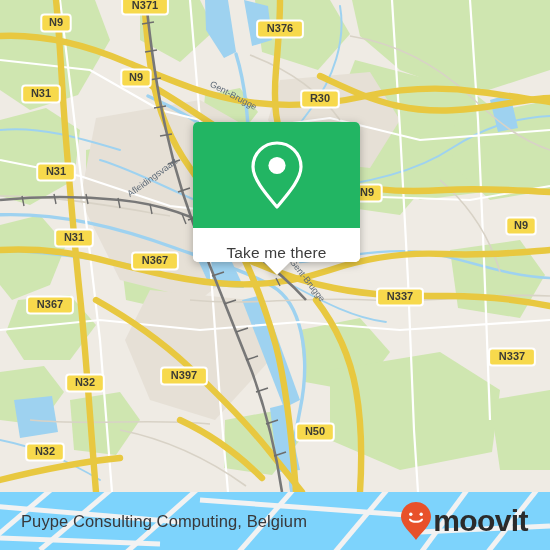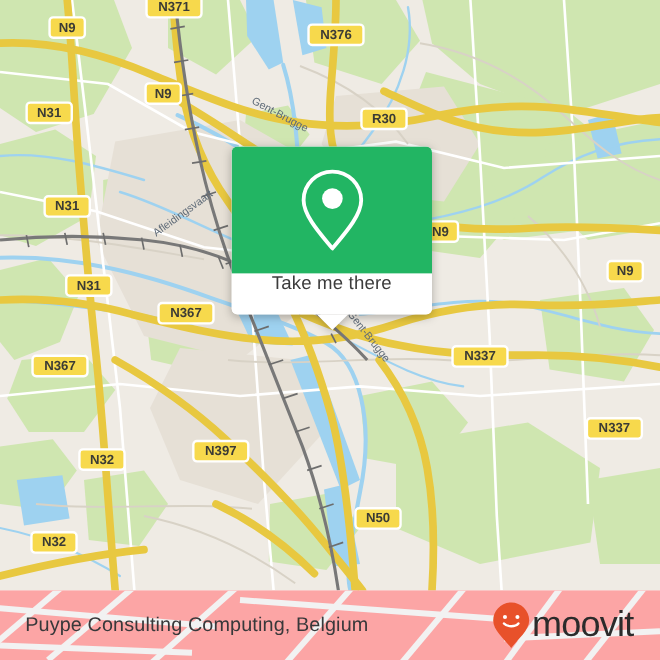--- a/index.html
+++ b/index.html
@@ -79,21 +79,21 @@
     height: 106px;
     background: #22b563;
     display: flex;
     align-items: center;
     justify-content: center;
   }
   #callout-white {
     height: 34px;
     background: #ffffff;
     display: flex;
-    align-items: flex-start;
+    align-items: flex-end;
     justify-content: center;
   }
   #callout-label {
     font-size: 15.5px;
     color: #3c3c3c;
     letter-spacing: 0.15px;
   }
   #callout-tail {
     position: absolute;
     left: 50%;
@@ -105,21 +105,21 @@
     border-top: 13px solid #ffffff;
   }
 
   
   #footer {
     position: absolute;
     left: 0;
     top: 492px;
     width: 550px;
     height: 58px;
-    background: #fca5a5;
+    background: #7dd3fc;
     display: flex;
     align-items: center;
     overflow: hidden;
   }
   #footer-pattern {
     position: absolute;
     left: 0; top: 0;
     width: 550px; height: 58px;
     opacity: 1;
     pointer-events: none;
@@ -137,21 +137,21 @@
     position: absolute;
     right: 22px;
     top: 50%;
     transform: translateY(-50%);
     z-index: 2;
     display: flex;
     align-items: center;
   }
   #moovit-wordmark {
     font-size: 30px;
-    font-weight: normal;
+    font-weight: bold;
     color: #2b2b2b;
     letter-spacing: -0.6px;
     margin-left: 1px;
     line-height: 1;
   }
 </style>
 </head>
 <body>
 
 <div id="app">

